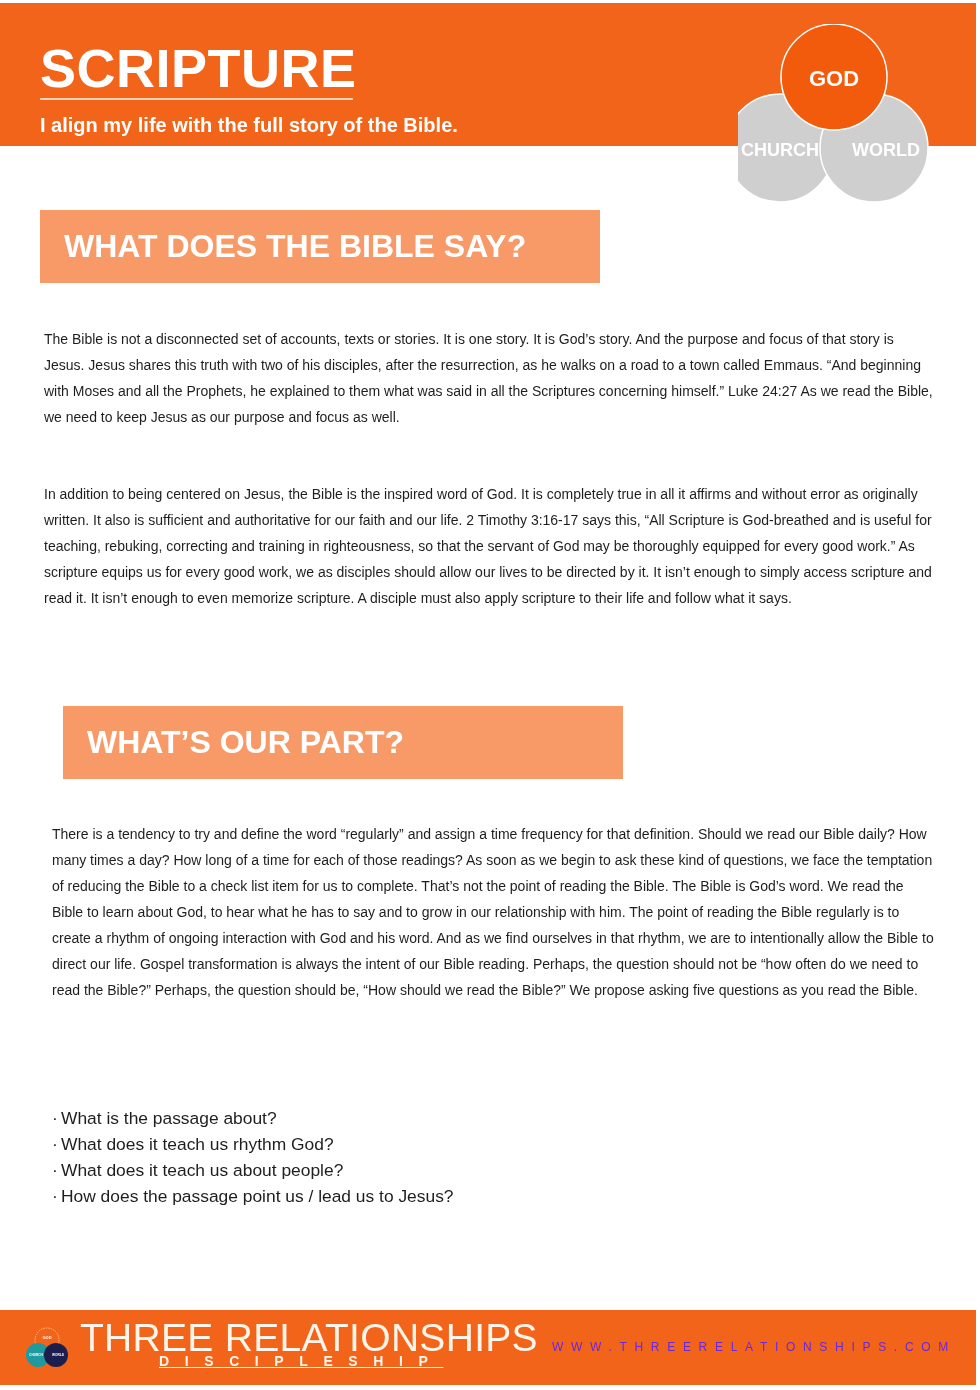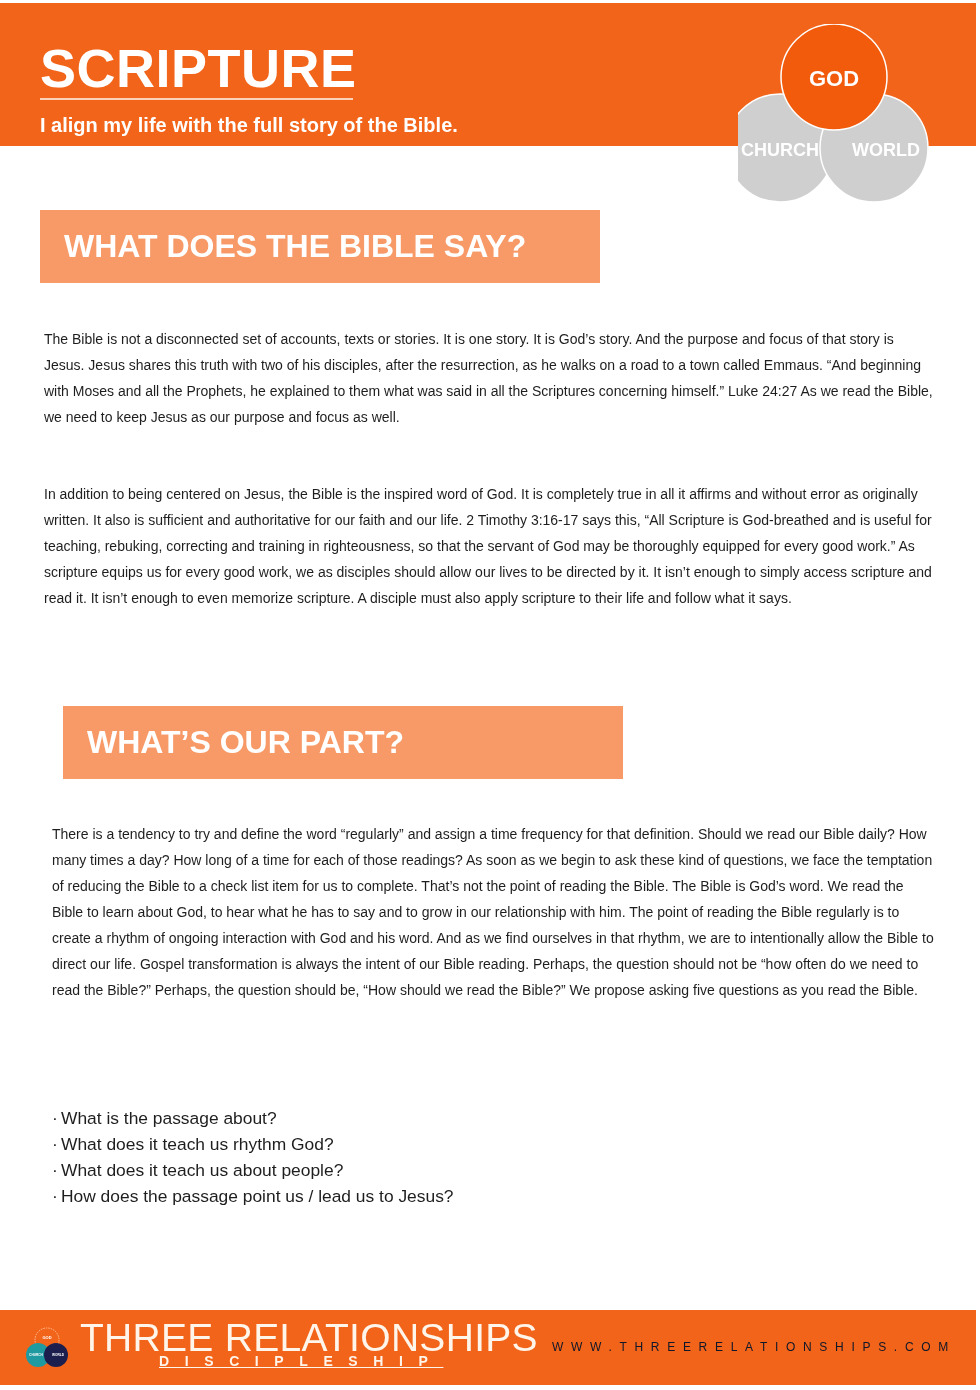--- a/index.html
+++ b/index.html
@@ -38,21 +38,21 @@
     position: absolute; left: 0; top: 1310px; width: 976px; height: 75px; background: #f26419;
   }
   .footer-logo { position: absolute; left: 24px; top: 1325px; width: 46px; height: 46px; }
   .footer-brand {
     position: absolute; left: 80px; top: 1316px; font-size: 39px; color: #fff5ea; line-height: 44px; letter-spacing: 0.3px; text-align: right;
   }
   .footer-sub {
     position: absolute; left: 159px; top: 1352px; font-size: 14px; font-weight: bold; color: #fff5ea; letter-spacing: 15.6px; line-height: 18px; text-decoration: underline;
   }
   .footer-url {
-    position: absolute; left: 552px; top: 1339px; font-size: 12px; color: #0f172a; letter-spacing: 7.7px; line-height: 16px;
+    position: absolute; left: 552px; top: 1339px; font-size: 12px; color: #6d28d9; letter-spacing: 7.7px; line-height: 16px;
   }
 </style>
 </head>
 <body>
 
 <div class="header-band"></div>
 <div class="page-title">SCRIPTURE</div>
 <div class="title-rule"></div>
 <div class="page-subtitle">I align my life with the full story of the Bible.</div>
 

